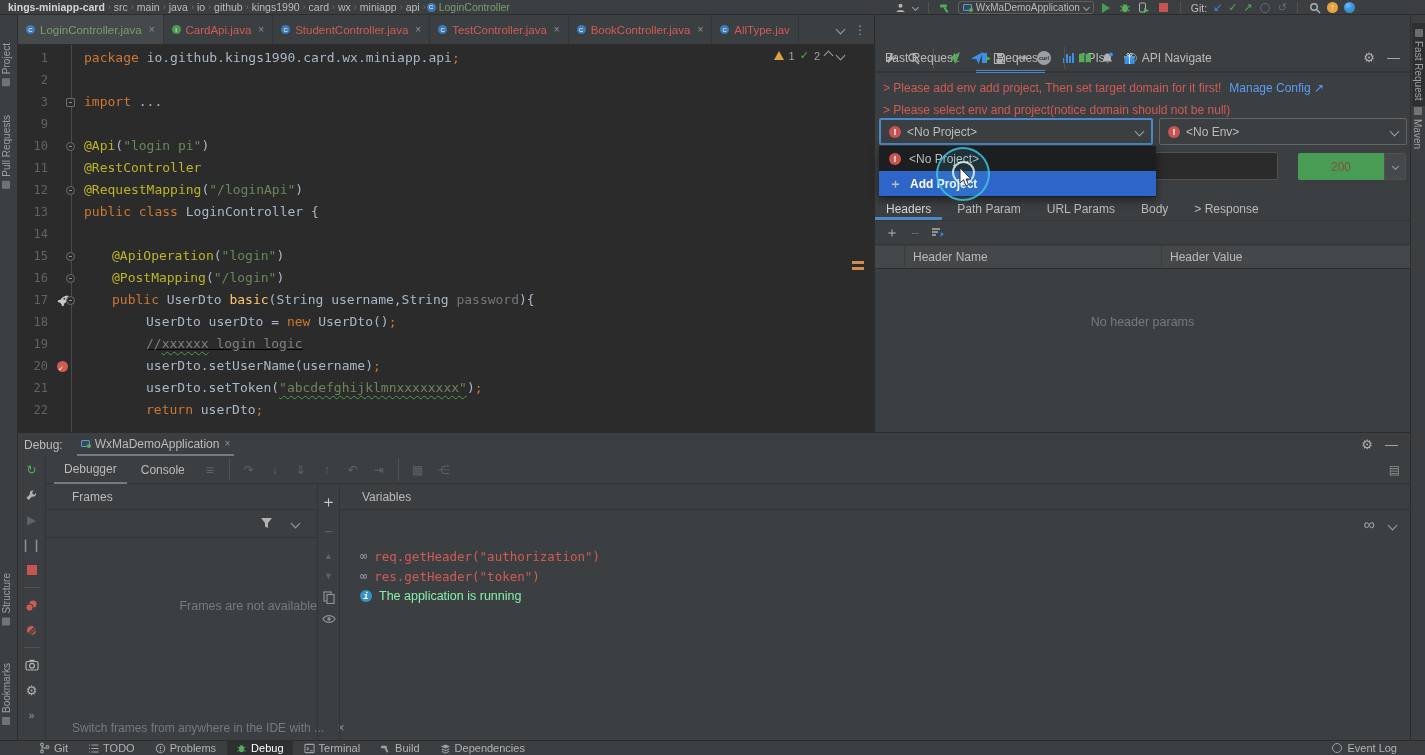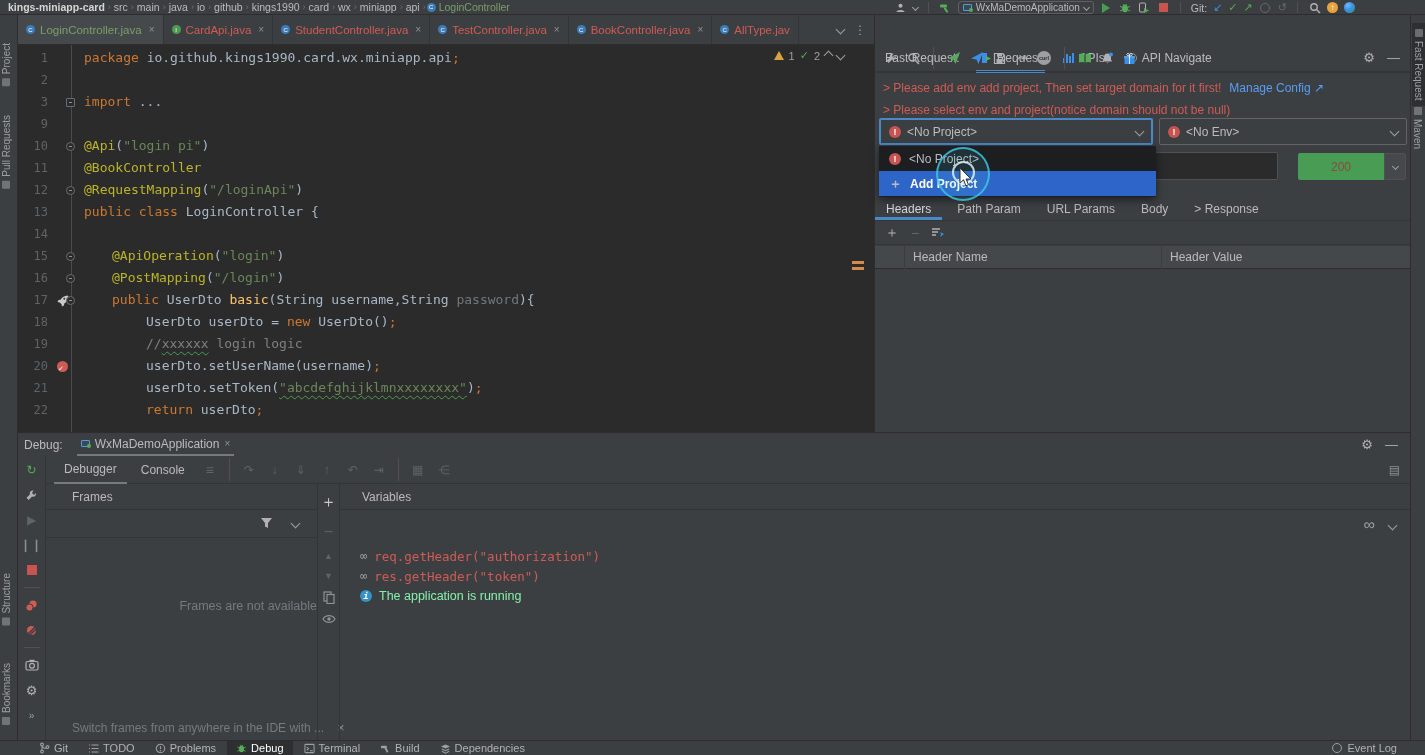--- a/index.html
+++ b/index.html
@@ -343,32 +343,32 @@
   </div>
 
   <div id="editor" class="abs">
     <div class="fold-guide"></div>
     <div id="code-lines">
         <div class="code-line" style="top: 2px;"><span class="ln">1</span><span class="code-text" style="left: 66px;"><span class="tk-kw">package </span><span class="tk-pl">io.github.kings1990.card.wx.miniapp.api</span><span class="tk-sc">;</span></span></div>
         <div class="code-line" style="top: 24px;"><span class="ln">2</span><span class="code-text" style="left: 66px;"></span></div>
         <div class="code-line" style="top: 46px;"><span class="ln">3</span><span class="fold-marker box"></span><span class="code-text" style="left: 66px;"><span class="tk-kw">import </span><span class="tk-pl">...</span></span></div>
         <div class="code-line" style="top: 68px;"><span class="ln">9</span><span class="code-text" style="left: 66px;"></span></div>
         <div class="code-line" style="top: 90px;"><span class="ln">10</span><span class="fold-marker"></span><span class="code-text" style="left: 66px;"><span class="tk-ann">@Api</span><span class="tk-pl">(</span><span class="tk-str">"login pi"</span><span class="tk-pl">)</span></span></div>
-        <div class="code-line" style="top: 112px;"><span class="ln">11</span><span class="code-text" style="left: 66px;"><span class="tk-ann">@BookController</span></span></div>
+        <div class="code-line" style="top: 112px;"><span class="ln">11</span><span class="code-text" style="left: 66px;"><span class="tk-ann">@RestController</span></span></div>
         <div class="code-line" style="top: 134px;"><span class="ln">12</span><span class="fold-marker"></span><span class="code-text" style="left: 66px;"><span class="tk-ann">@RequestMapping</span><span class="tk-pl">(</span><span class="tk-str">"/loginApi"</span><span class="tk-pl">)</span></span></div>
         <div class="code-line" style="top: 156px;"><span class="ln">13</span><span class="code-text" style="left: 66px;"><span class="tk-kw">public class </span><span class="tk-pl">LoginController {</span></span></div>
         <div class="code-line" style="top: 178px;"><span class="ln">14</span><span class="code-text" style="left: 66px;"></span></div>
         <div class="code-line" style="top: 200px;"><span class="ln">15</span><span class="fold-marker"></span><span class="code-text" style="left: 94px;"><span class="tk-ann">@ApiOperation</span><span class="tk-pl">(</span><span class="tk-str">"login"</span><span class="tk-pl">)</span></span></div>
         <div class="code-line" style="top: 222px;"><span class="ln">16</span><span class="fold-marker"></span><span class="code-text" style="left: 94px;"><span class="tk-ann">@PostMapping</span><span class="tk-pl">(</span><span class="tk-str">"/login"</span><span class="tk-pl">)</span></span></div>
         <div class="code-line" style="top: 244px;"><span class="ln">17</span><span class="gicon"><svg width="13" height="13" viewBox="0 0 13 13">
               <path d="M11.5 1.5c-3 .2-5.5 1.7-7 4.2l-2 .4-1 2 2.2.3 1.9 1.9.3 2.2 2-1 .4-2c2.5-1.5 4-4 4.2-7z" fill="#c6c8ca"></path>
               <circle cx="8.3" cy="4.7" r="1" fill="#3c3f41"></circle>
             </svg></span><span class="fold-marker"></span><span class="code-text" style="left: 94px;"><span class="tk-kw">public </span><span class="tk-pl">UserDto </span><span class="tk-mth">basic</span><span class="tk-pl">(String username,String </span><span class="tk-gray">password</span><span class="tk-pl">){</span></span></div>
         <div class="code-line" style="top: 266px;"><span class="ln">18</span><span class="code-text" style="left: 128px;"><span class="tk-pl">UserDto userDto = </span><span class="tk-kw">new </span><span class="tk-pl">UserDto()</span><span class="tk-sc">;</span></span></div>
-        <div class="code-line" style="top: 288px;"><span class="ln">19</span><span class="code-text" style="left: 128px;"><span class="tk-cmt">//</span><span class="tk-cmt tk-u">xxxxxx</span><span class="tk-cmt"> login logic</span></span></div>
+        <div class="code-line" style="top: 288px;"><span class="ln">19</span><span class="code-text" style="left: 128px; text-decoration: underline;"><span class="tk-cmt">//</span><span class="tk-cmt tk-u">xxxxxx</span><span class="tk-cmt"> login logic</span></span></div>
         <div class="code-line" style="top: 310px;"><span class="ln">20</span><span class="gicon"><span class="apple-ico"></span></span><span class="code-text" style="left: 128px;"><span class="tk-pl">userDto.setUserName(username)</span><span class="tk-sc">;</span></span></div>
         <div class="code-line" style="top: 332px;"><span class="ln">21</span><span class="code-text" style="left: 128px;"><span class="tk-pl">userDto.setToken(</span><span class="tk-str tk-u">"abcdefghijklmnxxxxxxxx"</span><span class="tk-pl">)</span><span class="tk-sc">;</span></span></div>
         <div class="code-line" style="top: 354px;"><span class="ln">22</span><span class="code-text" style="left: 128px;"><span class="tk-kw">return </span><span class="tk-pl">userDto</span><span class="tk-sc">;</span></span></div>
       </div>
     <div id="inspect-widget">
       <span class="warn-tri"></span>
       <span>1</span>
       <span style="color:#57ab5a">✓</span>
       <span>2</span>
       <span class="chev up"></span>
@@ -521,20 +521,21 @@
           </svg>
         </span>
     </div>
 
     <div id="hdr-table-head">
       <span class="col-div" style="left:29px"></span>
       <span class="cell" style="left:38px">Header Name</span>
       <span class="col-div" style="left:286px"></span>
       <span class="cell" style="left:295px">Header Value</span>
     </div>
+    <div id="hdr-empty">No header params</div>
   </div>
 
   <div id="click-ring"></div>
   <div id="click-ring-inner"></div>
   <div id="cursor">
     <svg width="15" height="21" viewBox="0 0 15 21">
         <path d="M1 1v15l3.6-3.2 2.3 6 2.6-1-2.4-5.8H12z" fill="#fff" stroke="#333" stroke-width="1"></path>
       </svg>
   </div>
 

